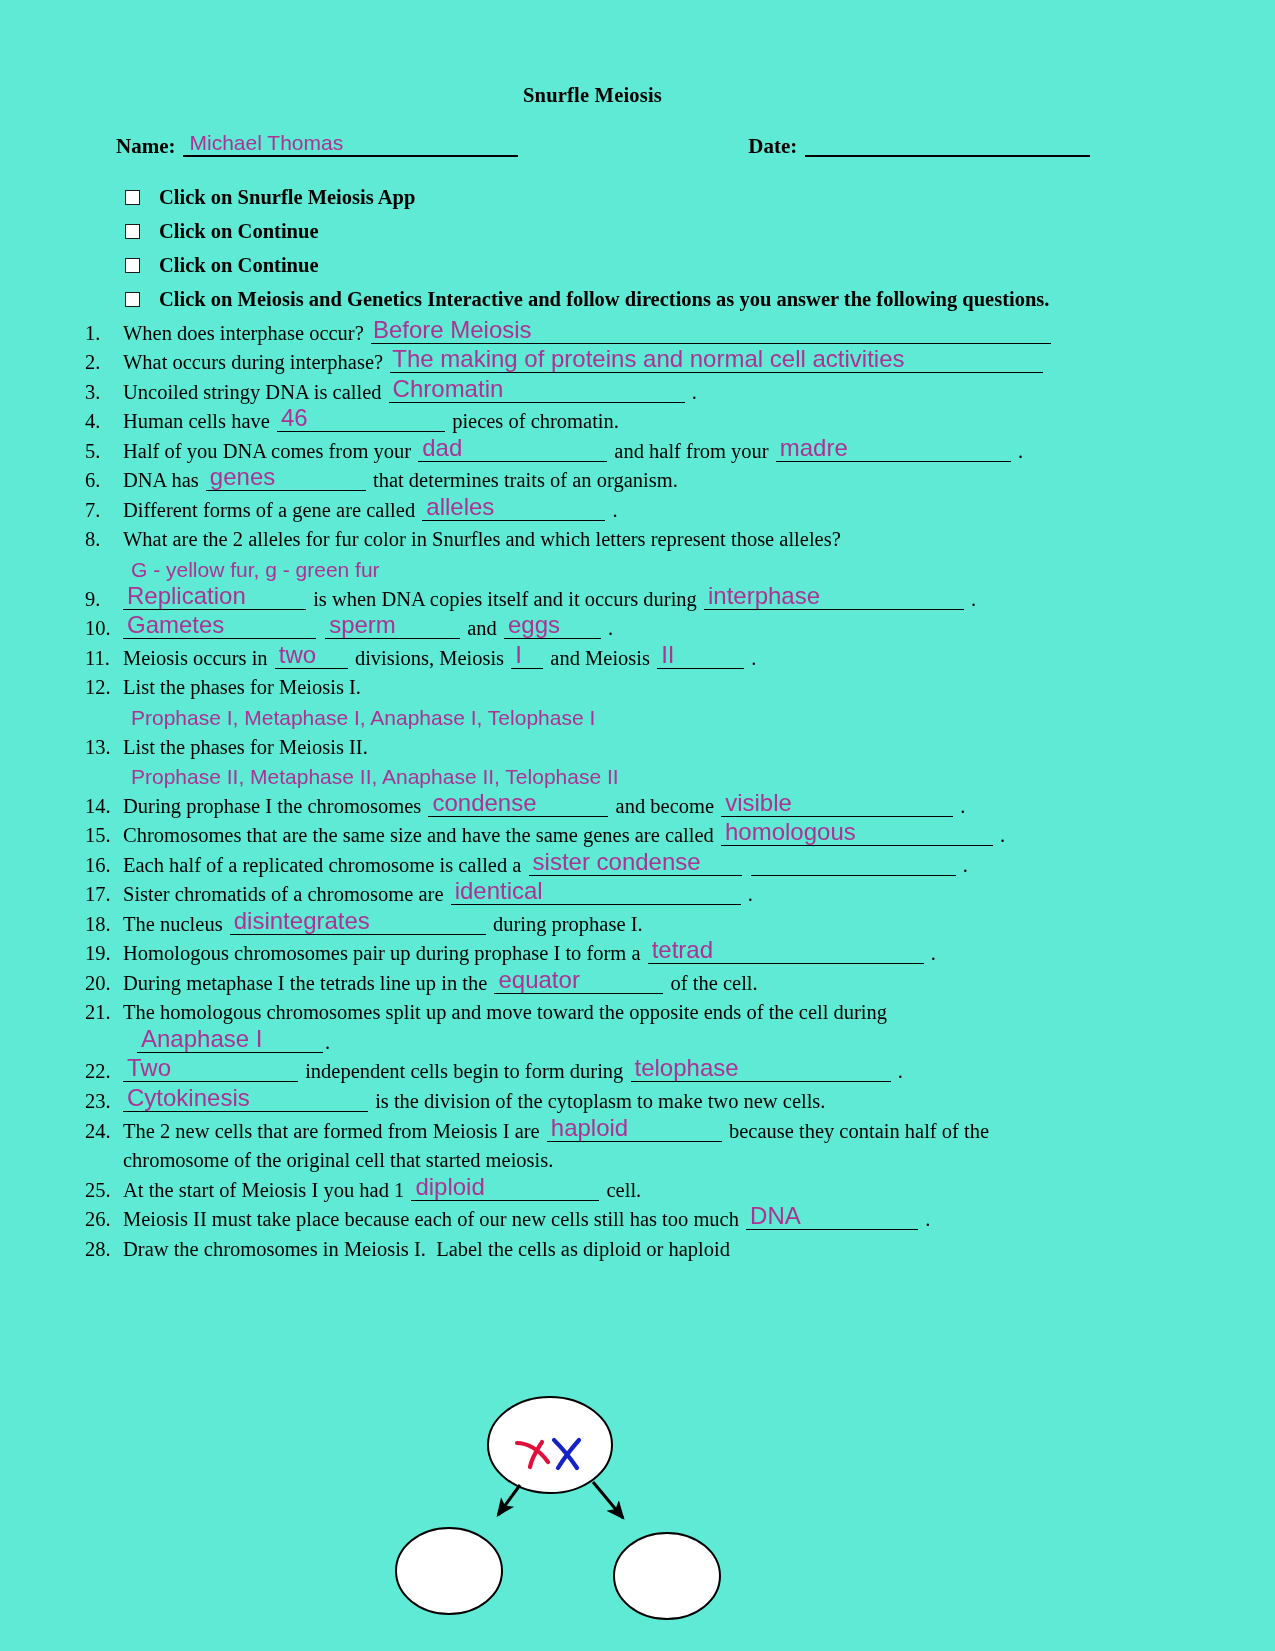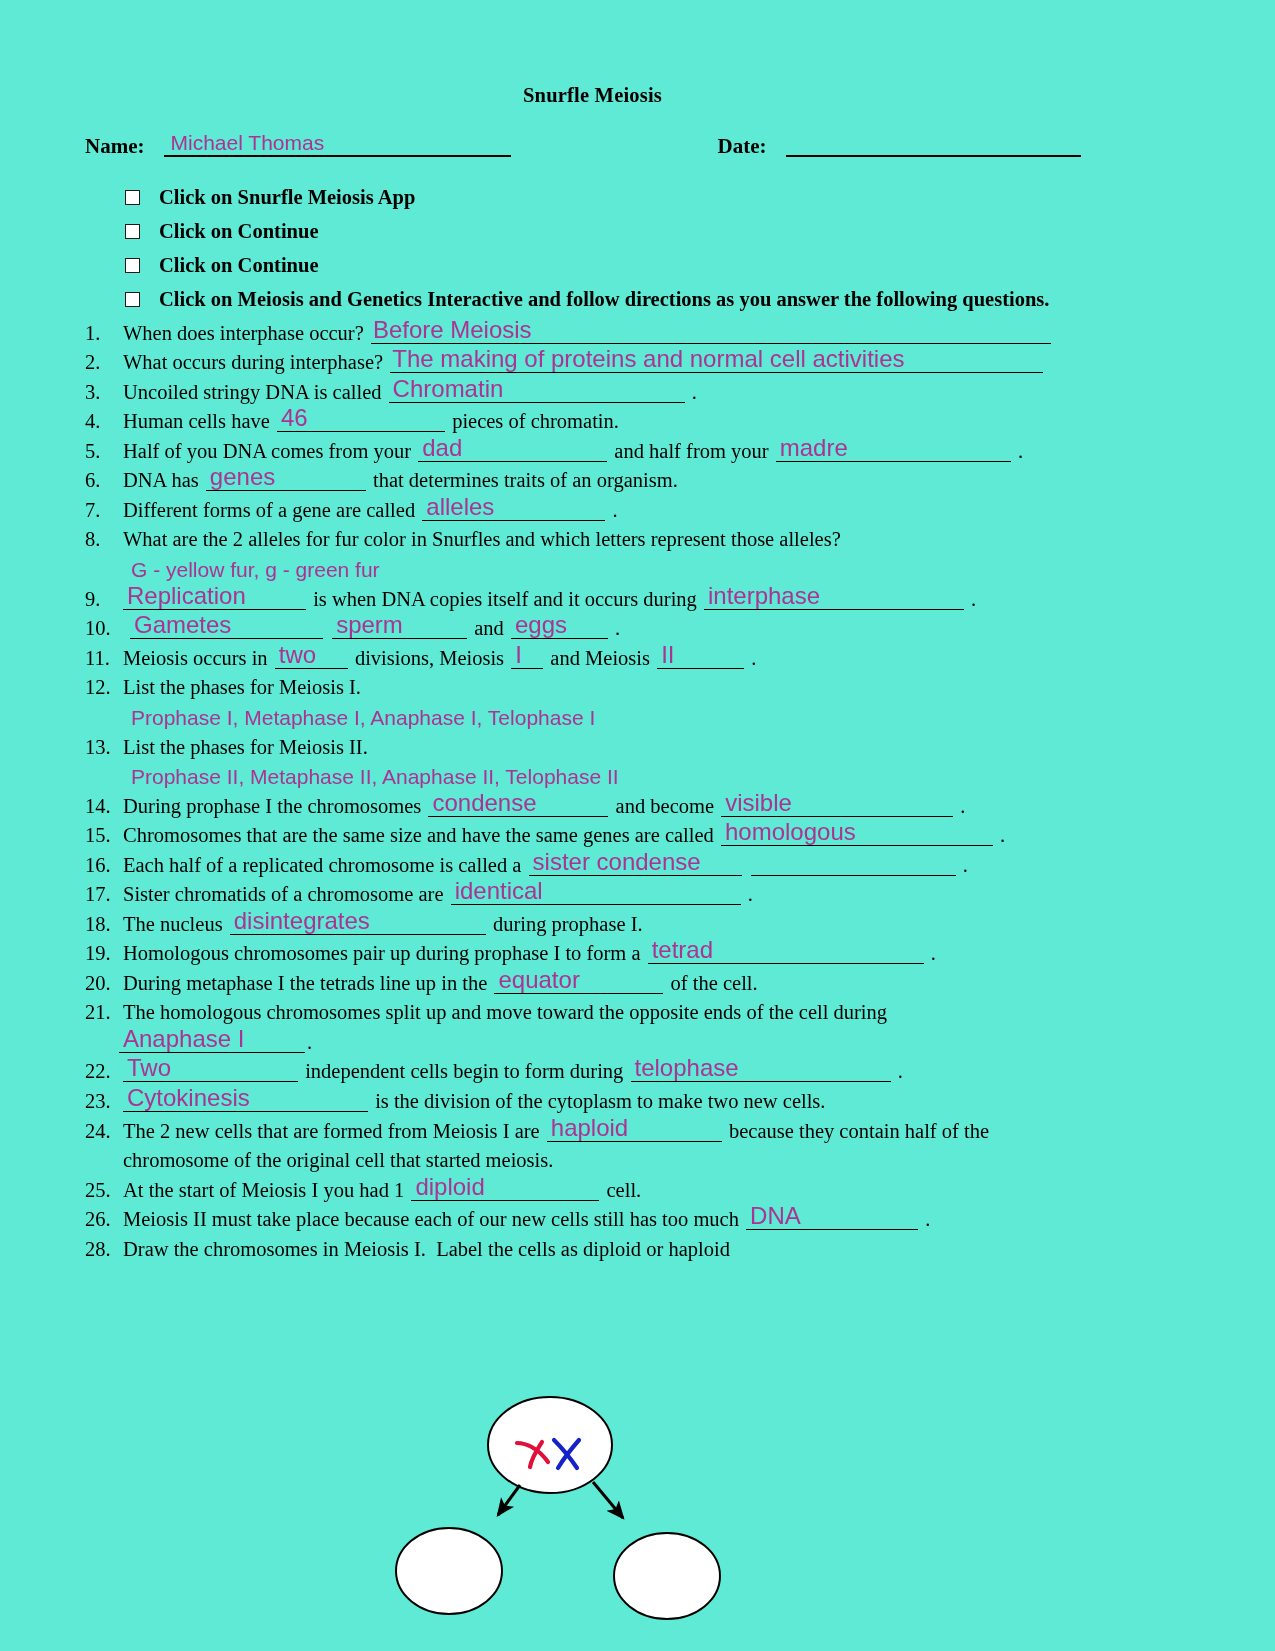--- a/index.html
+++ b/index.html
@@ -41,26 +41,27 @@
     display: flex;
     align-items: flex-end;
     margin: 0 0 26px 0;
     font-size: 21px;
   }
   .nd-label {
     font-weight: bold;
     font-size: 21px;
     line-height: 1;
     white-space: nowrap;
+    margin-left: 31px;
   }
   .nd-blank {
     position: relative;
     border-bottom: 2.6px solid #000;
     height: 26px;
-    margin-left: 20px;
+    margin-left: 8px;
   }
   .nd-blank.name-blank { width: 347px; }
   .nd-blank.date-blank { width: 295px; }
   .nd-spacer { width: 206px; }
   .hw-in-blank {
     position: absolute;
     left: 6px;
     bottom: 2px;
     white-space: nowrap;
   }
@@ -260,21 +261,21 @@
       <li>
         <span class="qnum">9.</span>
         <span class="blank" style="width:183px;margin-left:0"><span class="ans">Replication</span></span>
         <span class="qtext">is when DNA copies itself and it occurs during</span>
         <span class="blank" style="width:260px"><span class="ans">interphase</span></span>
         <span class="qtext">.</span>
       </li>
 
       <li>
         <span class="qnum">10.</span>
-        <span class="blank" style="width:193px;margin-left:7px"><span class="ans">Gametes</span></span>
+        <span class="blank" style="width:193px;margin-left:0"><span class="ans">Gametes</span></span>
         <span class="blank" style="width:135px"><span class="ans">sperm</span></span>
         <span class="qtext">and</span>
         <span class="blank" style="width:97px"><span class="ans">eggs</span></span>
         <span class="qtext">.</span>
       </li>
 
       <li>
         <span class="qnum">11.</span>
         <span class="qtext">Meiosis occurs in</span>
         <span class="blank" style="width:73px"><span class="ans">two</span></span>
@@ -347,21 +348,21 @@
         <span class="qtext">During metaphase I the tetrads line up in the</span>
         <span class="blank" style="width:169px"><span class="ans">equator</span></span>
         <span class="qtext">of the cell.</span>
       </li>
 
       <li>
         <span class="qnum">21.</span>
         <span class="qtext">The homologous chromosomes split up and move toward the opposite ends of the cell during</span>
       </li>
       <div>
-        <span class="blank" style="width:186px;margin-left:34px"><span class="ans">Anaphase I</span></span><span class="qtext">.</span>
+        <span class="blank" style="width:186px;margin-left:52px"><span class="ans">Anaphase I</span></span><span class="qtext">.</span>
       </div>
 
       <li>
         <span class="qnum">22.</span>
         <span class="blank" style="width:175px;margin-left:0"><span class="ans">Two</span></span>
         <span class="qtext">independent cells begin to form during</span>
         <span class="blank" style="width:260px"><span class="ans">telophase</span></span>
         <span class="qtext">.</span>
       </li>
 

